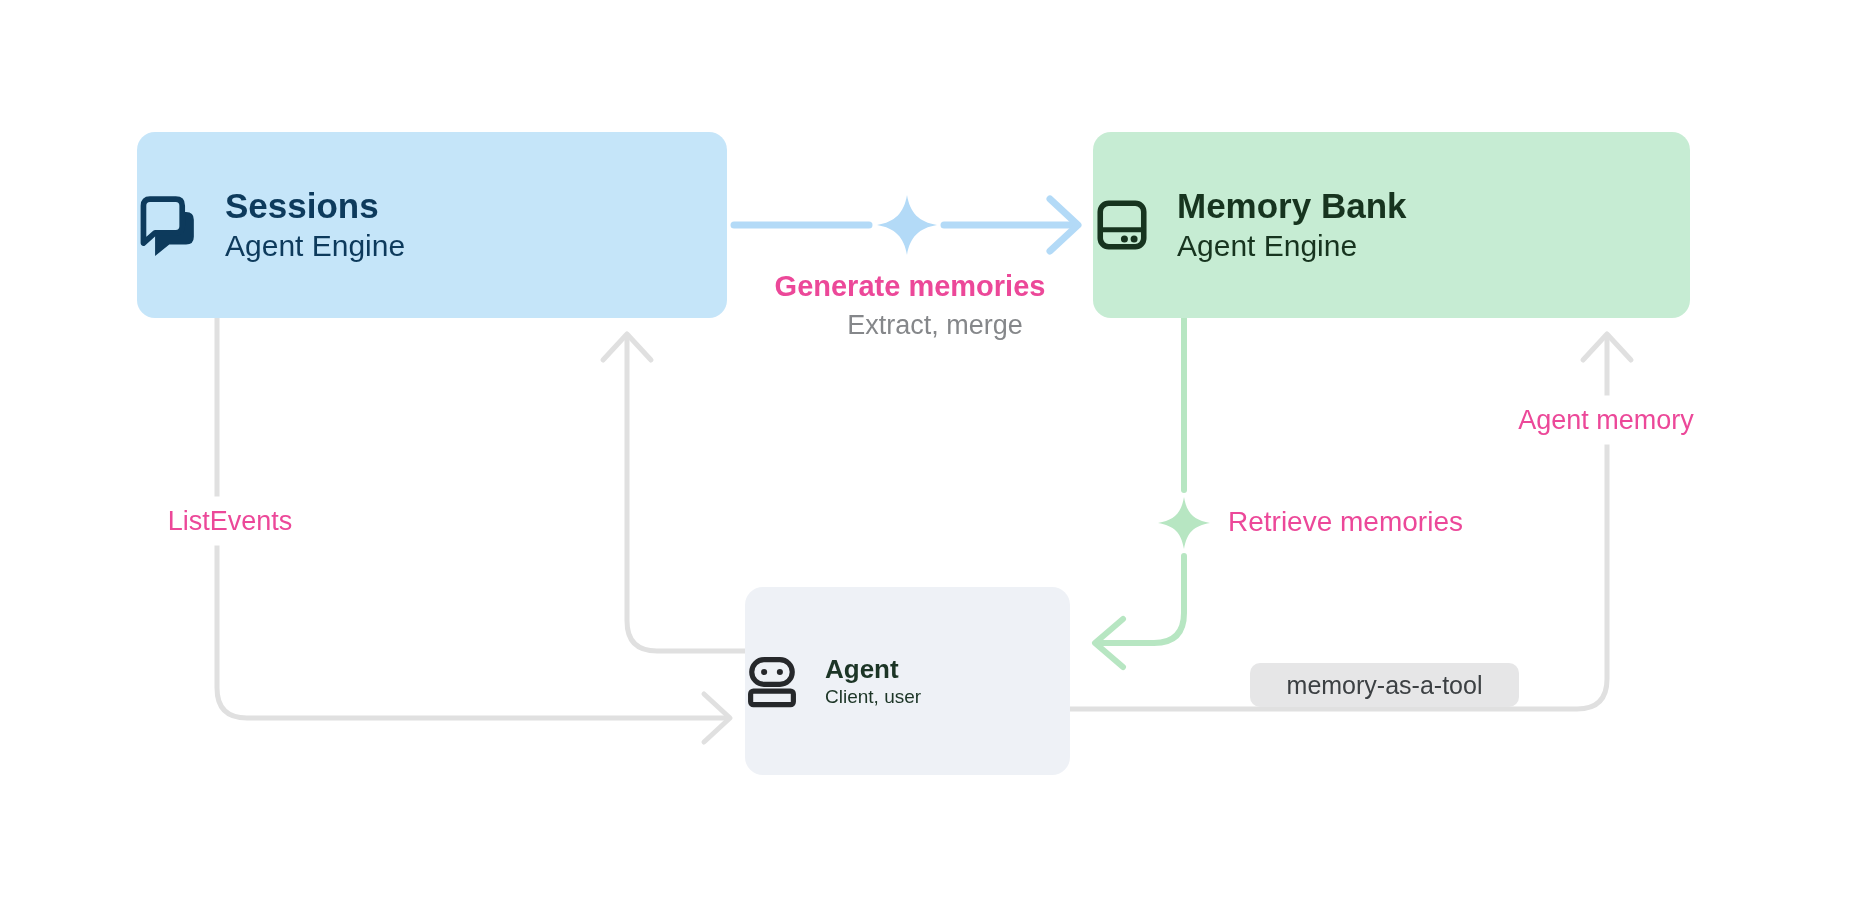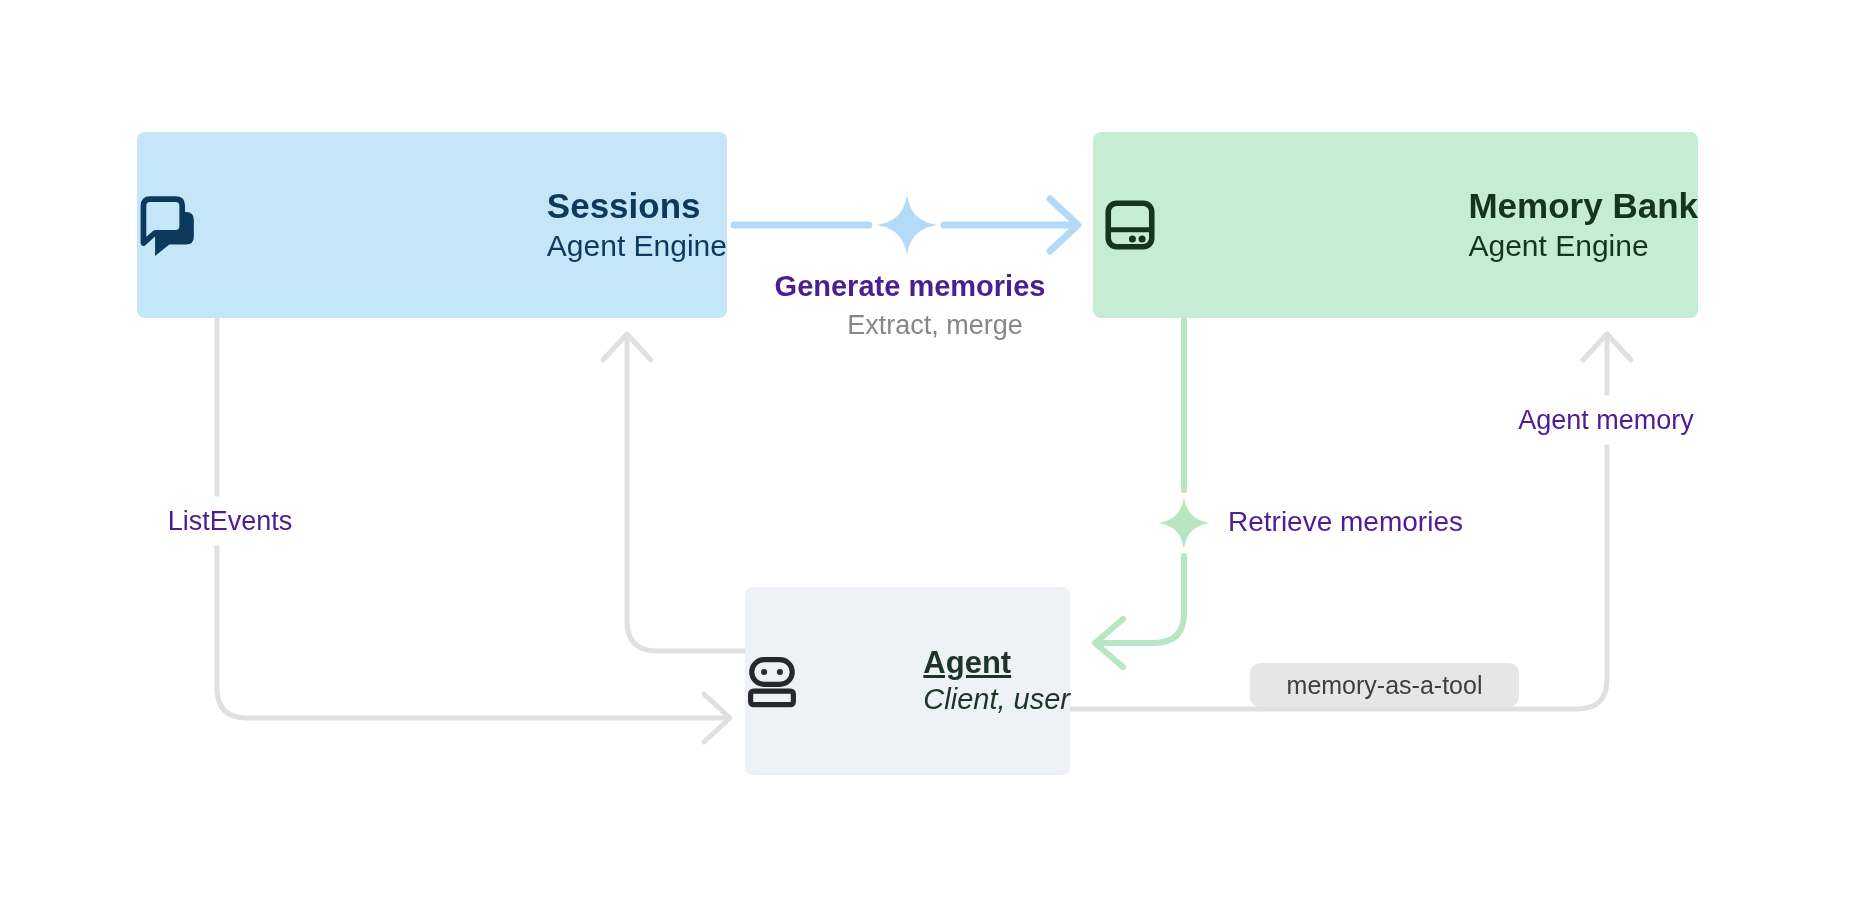--- a/index.html
+++ b/index.html
@@ -2,34 +2,34 @@
 <html><head>
 <meta charset="utf-8">
 <style>
   html,body{margin:0;padding:0;background:#ffffff;}
   .canvas{
     position:relative;width:1860px;height:904px;background:#ffffff;overflow:hidden;
     font-family:"Liberation Sans", sans-serif;
   }
   svg.wires{position:absolute;left:0;top:0;z-index:1;}
   .node{
-    position:absolute;z-index:2;border-radius:8px;
-    display:flex;align-items:center;justify-content:space-between;gap:26px;
+    position:absolute;z-index:2;border-radius:18px;
+    display:flex;align-items:center;justify-content:flex-start;gap:26px;
   }
   .node-sessions{left:137px;top:132px;width:590px;height:186px;background:#c5e5f9;color:#0d3a5c;}
-  .node-memory{left:1093px;top:132px;width:597px;height:186px;background:#c6ecd3;color:#17341f;padding-left:8px;}
+  .node-memory{left:1093px;top:132px;width:597px;height:186px;background:#c6ecd3;color:#17341f;}
   .node-agent{left:745px;top:587px;width:325px;height:188px;background:#eef1f6;color:#1c3526;}
   .node .txt{display:flex;flex-direction:column;line-height:1.22;}
   .node .title{font-size:35px;font-weight:700;}
   .node .subtitle{font-size:30px;font-weight:400;}
-  .node-agent .title{font-size:31px;text-decoration:underline;}
-  .node-agent .subtitle{font-size:29px;font-style:italic;}
+  .node-agent .title{font-size:26px;}
+  .node-agent .subtitle{font-size:19px;}
   .node .icon{flex:0 0 auto;display:flex;}
   .edge-label{
-    position:absolute;z-index:3;font-size:27px;color:#4c1d95;white-space:nowrap;
+    position:absolute;z-index:3;font-size:27px;color:#ec4899;white-space:nowrap;
   }
   .masked{background:#ffffff;padding:9px 8px;transform:translate(-50%,-50%);}
   .lbl-generate{left:910px;top:286px;transform:translate(-50%,-50%);font-weight:700;font-size:29px;}
   .lbl-extract{left:910px;top:325px;transform:translate(-50%,-50%);color:#85878a;font-size:27px;margin-left:25px;}
   .lbl-append{left:632px;top:420px;}
   .lbl-list{left:230px;top:521px;}
   .lbl-create{left:1606px;top:420px;}
   .lbl-retrieve{left:1228px;top:522px;transform:translateY(-50%);font-size:28px;}
   .badge{
     position:absolute;z-index:3;left:1250px;top:663px;width:269px;height:44px;

